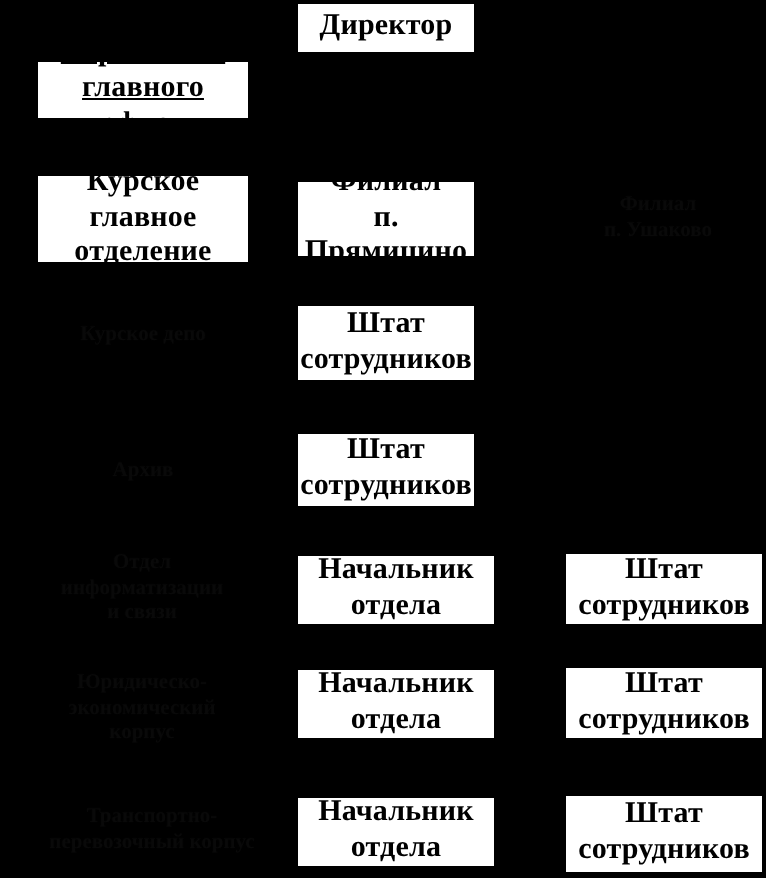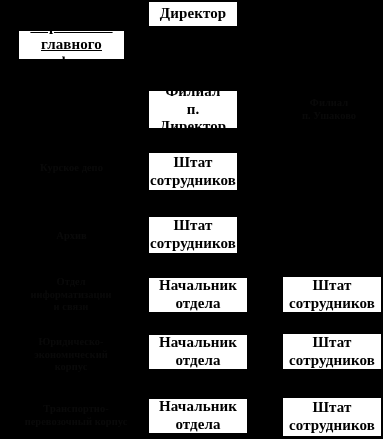--- a/index.html
+++ b/index.html
@@ -52,23 +52,26 @@
 </head>
 <body>
 
 <div id="canvas">
 
   <div class="node" style="left:148px; top:1px; width:90px; height:26px;">Директор</div>
 
   <div class="node" style="left:18px; top:30px; width:107px; height:30px;text-decoration:underline;">Управление
 главного офиса</div>
 
+  <div class="node" style="left:18px; top:87px; width:107px; height:45px;">Курское
+главное
+отделение</div>
 
   <div class="node" style="left:148px; top:90px; width:90px; height:39px;">Филиал
-п. Директор</div>
+п. Прямицино</div>
 
   <div class="ghost" style="left:278px; top:92px; width:102px; height:36px;">Филиал
 п. Ушаково</div>
 
   <div class="ghost" style="left:18px; top:158px; width:107px; height:20px;">Курское депо</div>
 
   <div class="node" style="left:148px; top:152px; width:90px; height:39px;">Штат
 сотрудников</div>
 
   <div class="ghost" style="left:18px; top:226px; width:107px; height:20px;">Архив</div>

